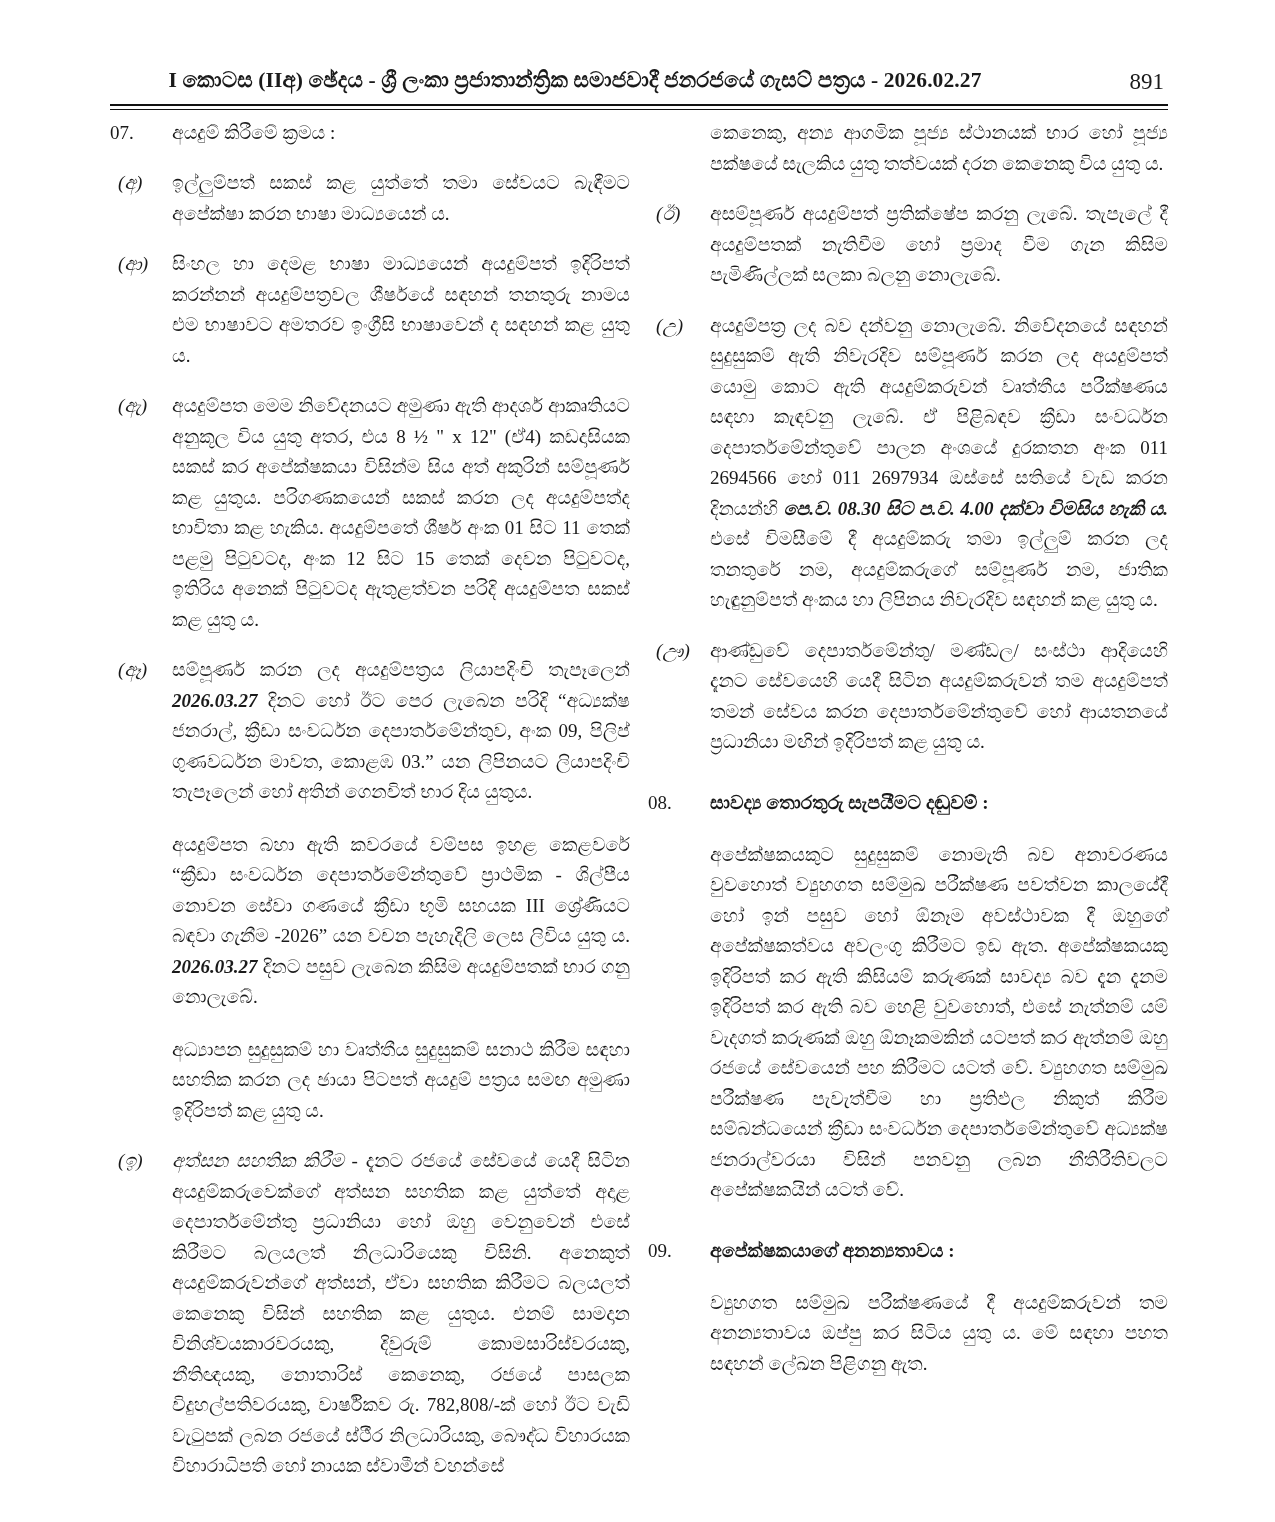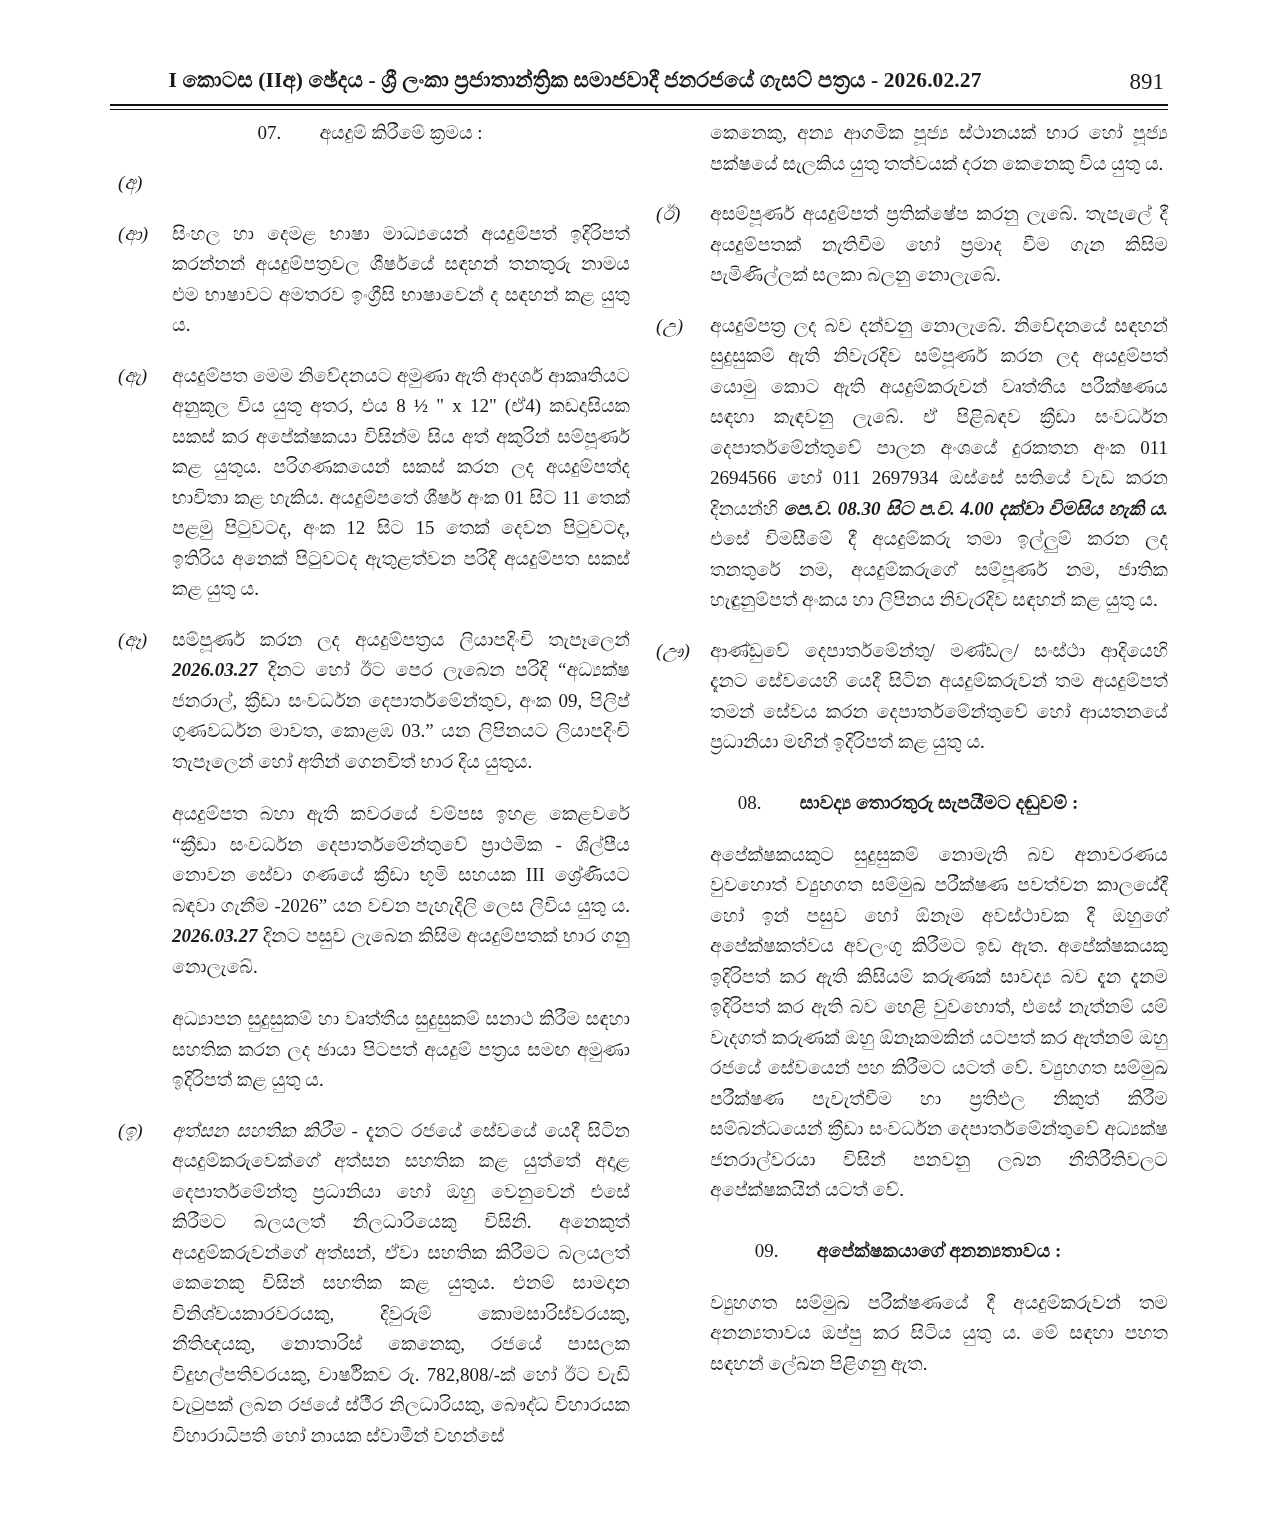--- a/index.html
+++ b/index.html
@@ -75,21 +75,20 @@
     width: 520px;
   }
   .col-left  { left: 110px; }
   .col-right { left: 648px; }
 
   
   .sec {
     display: flex;
     align-items: flex-start;
     margin-bottom: 4px;
-    justify-content: center;
   }
   .sec-num {
     width: 62px;
     flex: 0 0 62px;
     font-size: 19px;
     line-height: 30px;
   }
   .sec-num.bold { font-weight: normal; }
   .sec-title {
     font-size: 19px;
@@ -178,20 +177,21 @@
 
   <div class="col col-left">
 
     <div class="sec">
       <div class="sec-num">07.</div>
       <div class="sec-title">අයදුම් කිරීමේ ක්‍රමය   :</div>
     </div>
 
     <div class="item">
       <div class="item-label">(අ)</div>
+      <div class="item-body">ඉල්ලුම්පත් සකස් කළ යුත්තේ තමා සේවයට බැඳීමට අපේක්ෂා කරන භාෂා මාධ්‍යයෙන් ය.</div>
     </div>
 
     <div class="item">
       <div class="item-label">(ආ)</div>
       <div class="item-body">සිංහල හා දෙමළ භාෂා මාධ්‍යයෙන් අයදුම්පත් ඉදිරිපත් කරන්නන් අයදුම්පත්‍රවල ශීර්ෂයේ සඳහන් තනතුරු නාමය එම       භාෂාවට අමතරව ඉංග්‍රීසි භාෂාවෙන් ද සඳහන් කළ යුතු ය.</div>
     </div>
 
     <div class="item">
       <div class="item-label">(ඇ)</div>
       <div class="item-body">අයදුම්පත මෙම නිවේදනයට අමුණා ඇති ආදර්ශ ආකෘතියට අනුකූල විය යුතු අතර, එය 8 ½ " x 12" (ඒ4) කඩදාසියක සකස් කර අපේක්ෂකයා විසින්ම සිය අත් අකුරින් සම්පූර්ණ කළ යුතුය. පරිගණකයෙන් සකස් කරන ලද අයදුම්පත්ද භාවිතා කළ හැකිය. අයදුම්පතේ ශීර්ෂ අංක 01 සිට 11 තෙක් පළමු පිටුවටද, අංක 12 සිට 15 තෙක් දෙවන පිටුවටද, ඉතිරිය අනෙක් පිටුවටද ඇතුළත්වන පරිදි අයදුම්පත සකස් කළ යුතු ය.</div>

